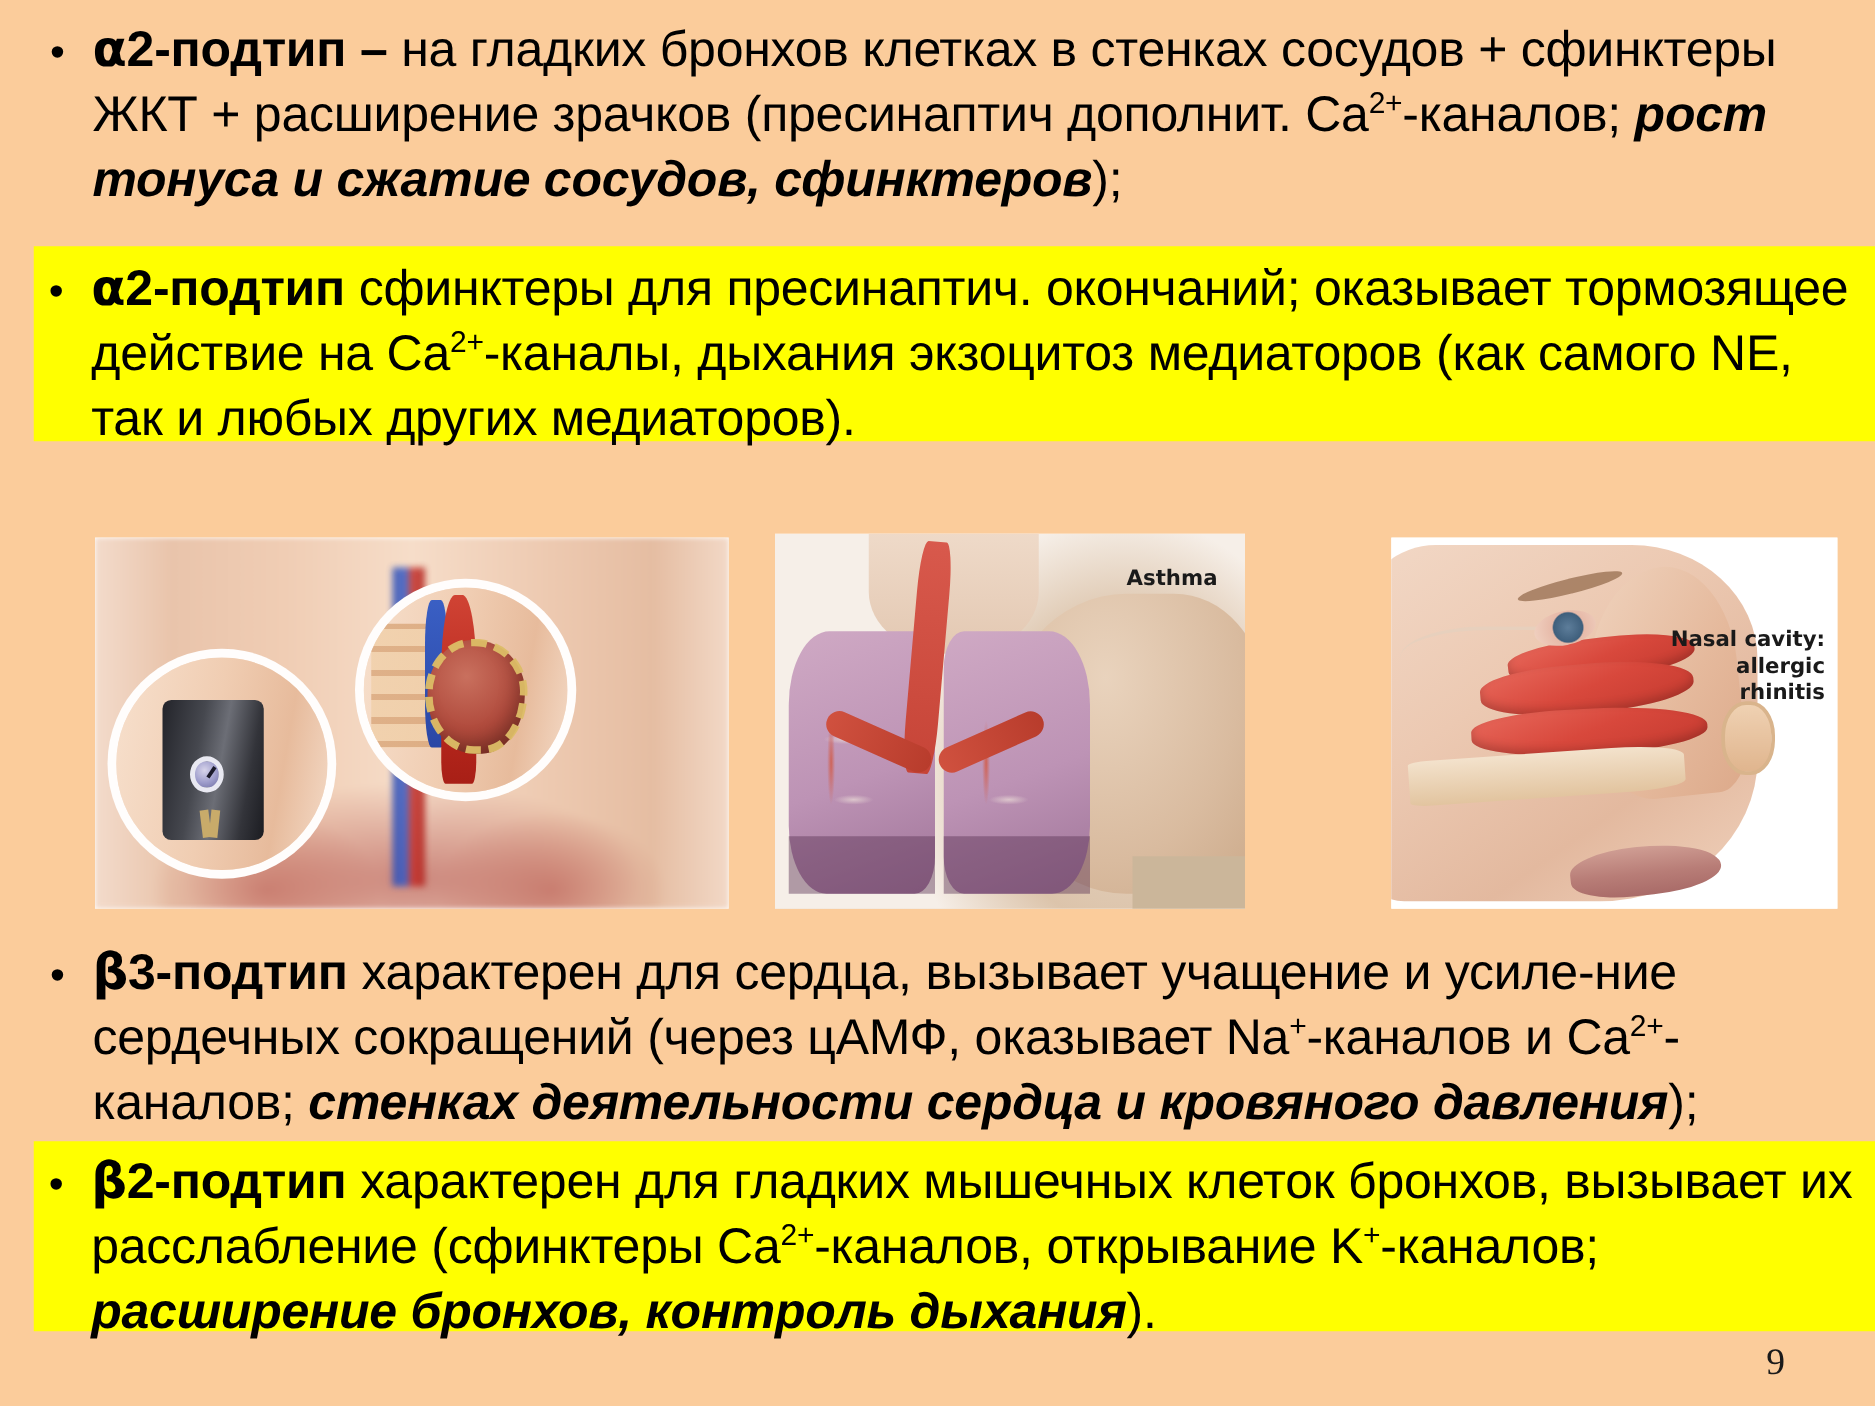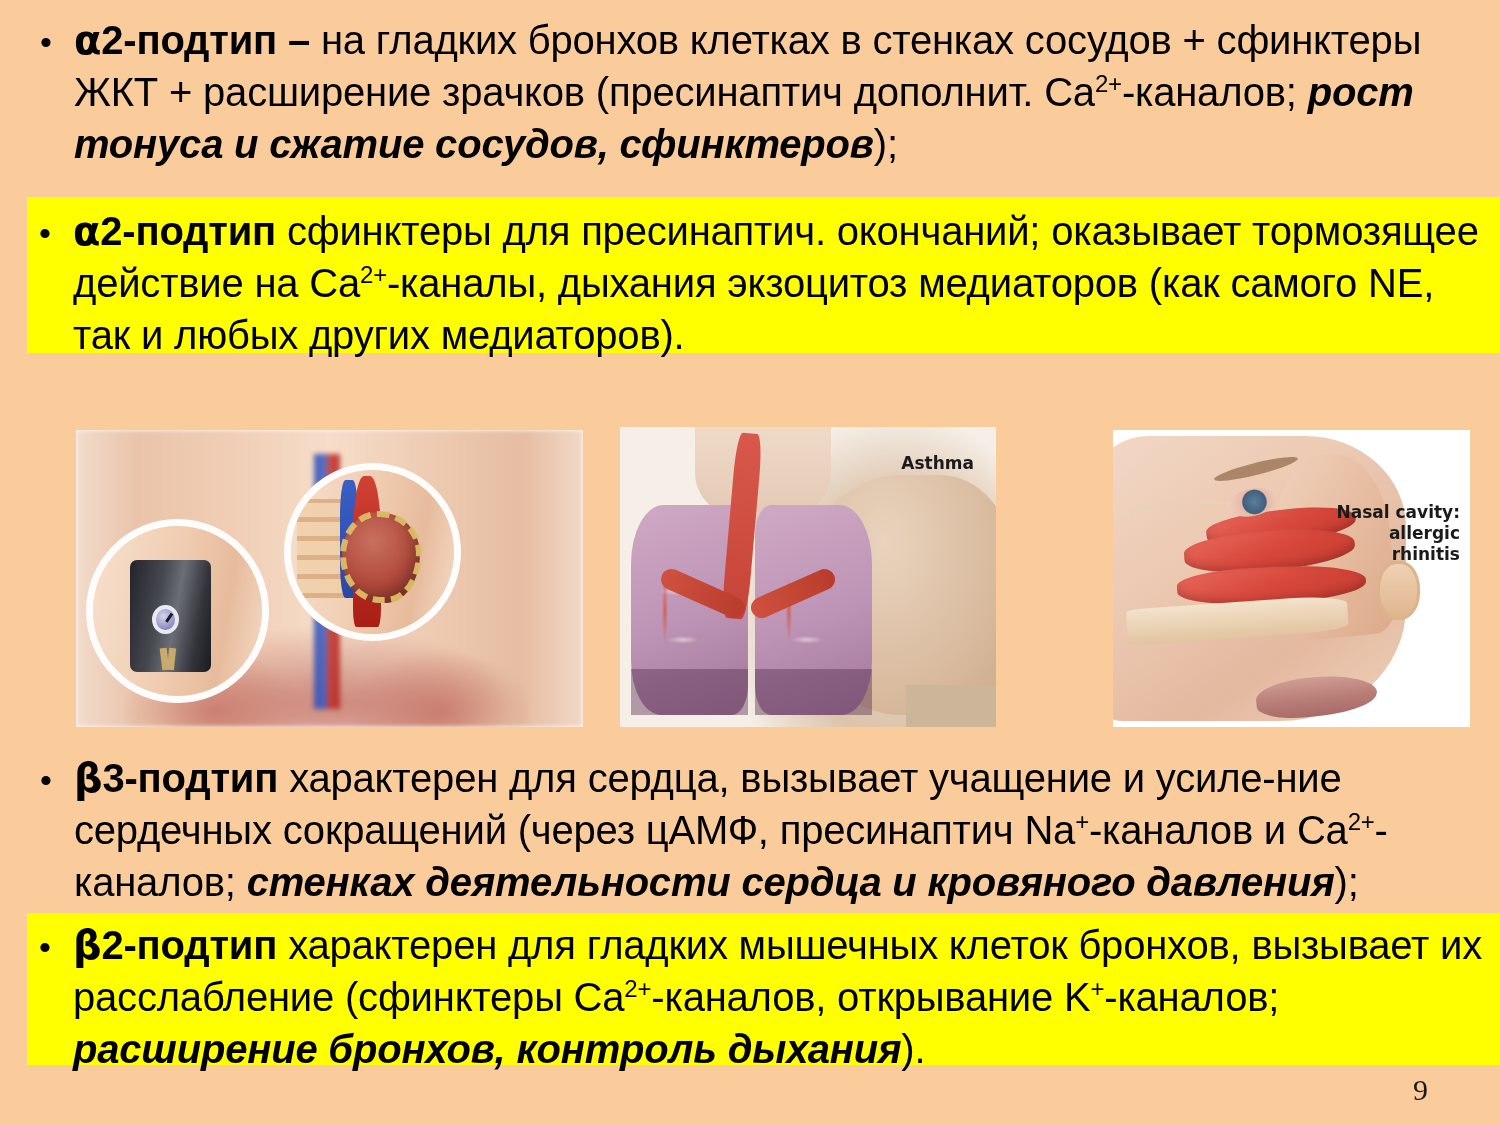--- a/index.html
+++ b/index.html
@@ -468,21 +468,21 @@
       <div class="eye"></div>
       <div class="nostril-rim"></div>
       <div class="lip"></div>
       <div class="fig-caption" id="cap-nasal"><span>Nasal cavity:</span><br><span>allergic rhinitis</span></div>
     </div>
 
   </div>
 
   <div class="bullet-block" id="block-b1">
     <span class="bullet-marker">•</span>
-    <span class="bullet-text"><span class="gk">β</span><b>3-подтип </b><span>характерен для сердца, вызывает учащение и усиле-ние сердечных сокращений </span><span>(через цАМФ, пресинаптич Na</span><sup>+</sup><span>-каналов и Ca</span><sup>2+</sup><span>-каналов; </span><span class="ital">стенках деятельности сердца и кровяного давления</span><span>);</span></span>
+    <span class="bullet-text"><span class="gk">β</span><b>3-подтип </b><span>характерен для сердца, вызывает учащение и усиле-ние сердечных сокращений </span><span>(через цАМФ, оказывает Na</span><sup>+</sup><span>-каналов и Ca</span><sup>2+</sup><span>-каналов; </span><span class="ital">стенках деятельности сердца и кровяного давления</span><span>);</span></span>
   </div>
 
   <div class="bullet-block highlight" id="block-b2">
     <span class="bullet-marker">•</span>
     <span class="bullet-text"><span class="gk">β</span><b>2-подтип </b><span>характерен для гладких мышечных клеток бронхов, вызывает их расслабление </span><span>(сфинктеры Ca</span><sup>2+</sup><span>-каналов, открывание K</span><sup>+</sup><span>-каналов; </span><span class="ital">расширение бронхов, контроль дыхания</span><span>).</span></span>
   </div>
 
   <div id="page-number">9</div>
 
 </div>

